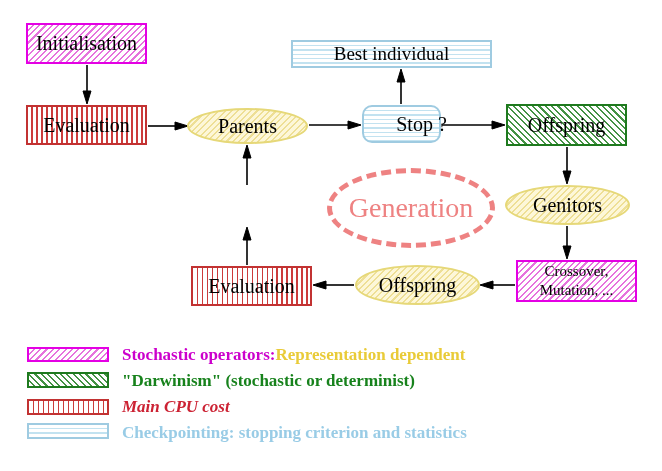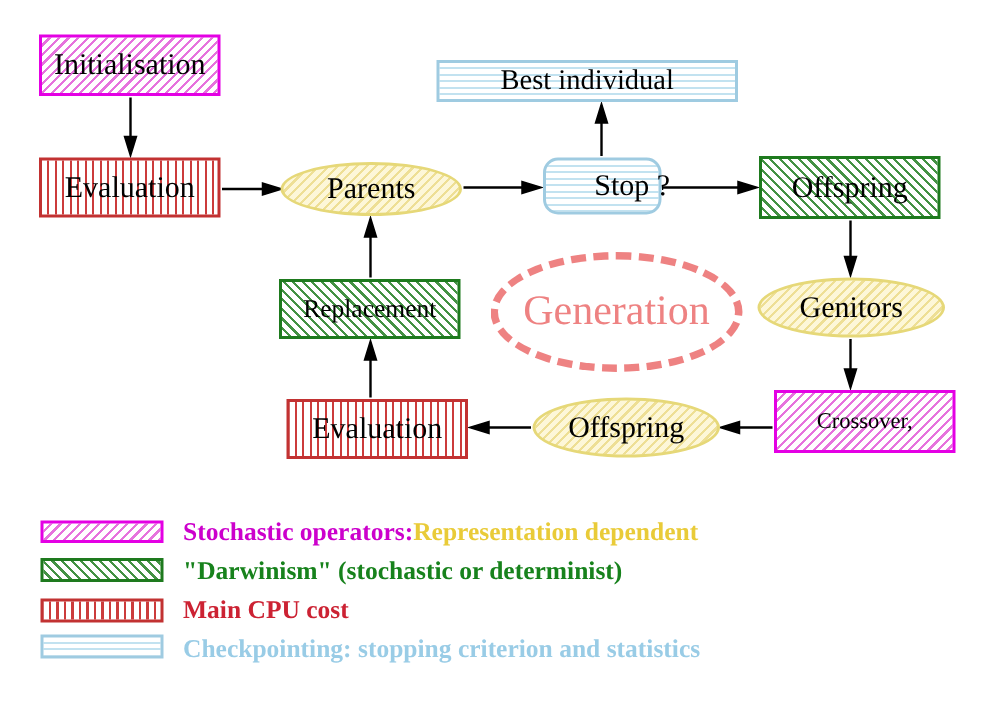--- a/index.html
+++ b/index.html
@@ -58,21 +58,21 @@
   .legend-swatch { position:absolute; width:82px; height:15px; box-sizing:border-box; }
   #swatch-stochastic { left:27px; top:347px; }
   #swatch-darwinism  { left:27px; top:372px; height:16px; }
   #swatch-cpu        { left:27px; top:399px; height:16px; }
   #swatch-checkpoint { left:27px; top:423px; height:16px; }
 
   .legend-text { position:absolute; left:122px; font-size:17px; font-weight:bold; white-space:nowrap; }
   #legend-line-1 { top:345px; color:#cc00cc; }
   #legend-line-1 .note { color:#e9cb38; }
   #legend-line-2 { top:371px; color:#17821c; }
-  #legend-line-3 { top:397px; color:#cc2233; }
+  #legend-line-3 { top:397px; color:#cc2233;font-style:italic; }
   #legend-line-4 { top:423px; color:#99cce6; }
 </style>
 </head>
 <body>
 
 <div id="canvas">
 
   <svg id="arrows" viewBox="0 0 662 471" xmlns="http://www.w3.org/2000/svg">
     <g stroke="#000000" stroke-width="1.6" fill="#000000">
       <line x1="87" y1="65" x2="87" y2="93"></line>
@@ -105,33 +105,33 @@
   <div id="node-evaluation-top" class="node stripe-red t20">Evaluation</div>
 
   <div id="node-parents" class="node hatch-yellow ellipse t20">Parents</div>
 
   <div id="node-best" class="node stripe-cyan t19">Best individual</div>
 
   <div id="node-stop" class="node stripe-cyan t20">Stop ?</div>
 
   <div id="node-selection" class="node hatch-green t20">Offspring</div>
 
-  <div id="node-replacement" class="node hatch-green t17">Replacement</div>
 
   <div id="node-generation" class="node">Generation</div>
 
   <div id="node-genitors" class="node hatch-yellow ellipse t20">Genitors</div>
 
   <div id="node-evaluation-bot" class="node stripe-red t20">Evaluation</div>
 
   <div id="node-offspring" class="node hatch-yellow ellipse t20">Offspring</div>
 
   <div id="node-operators" class="node hatch-magenta">
     <div class="two-line">
       <div>Crossover,</div>
+      <div>Mutation, ...</div>
     </div>
   </div>
 
   <div id="swatch-stochastic" class="legend-swatch hatch-magenta"></div>
   <div id="swatch-darwinism" class="legend-swatch hatch-green"></div>
   <div id="swatch-cpu" class="legend-swatch stripe-red"></div>
   <div id="swatch-checkpoint" class="legend-swatch stripe-cyan"></div>
 
   <div id="legend-line-1" class="legend-text">
     <span>Stochastic operators:</span><span class="note">Representation dependent</span>

